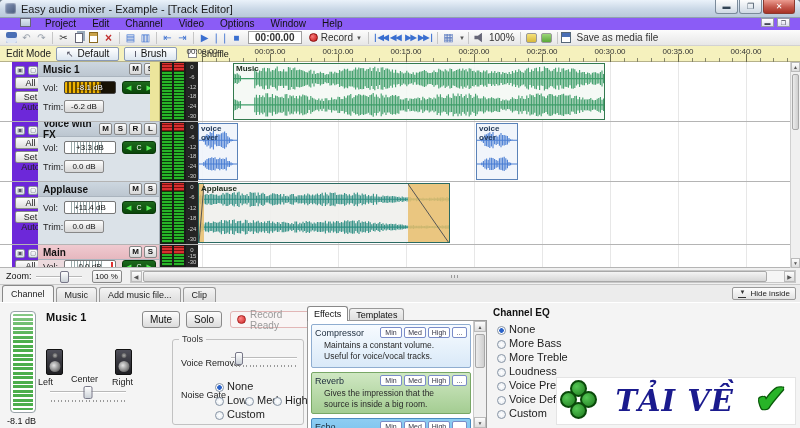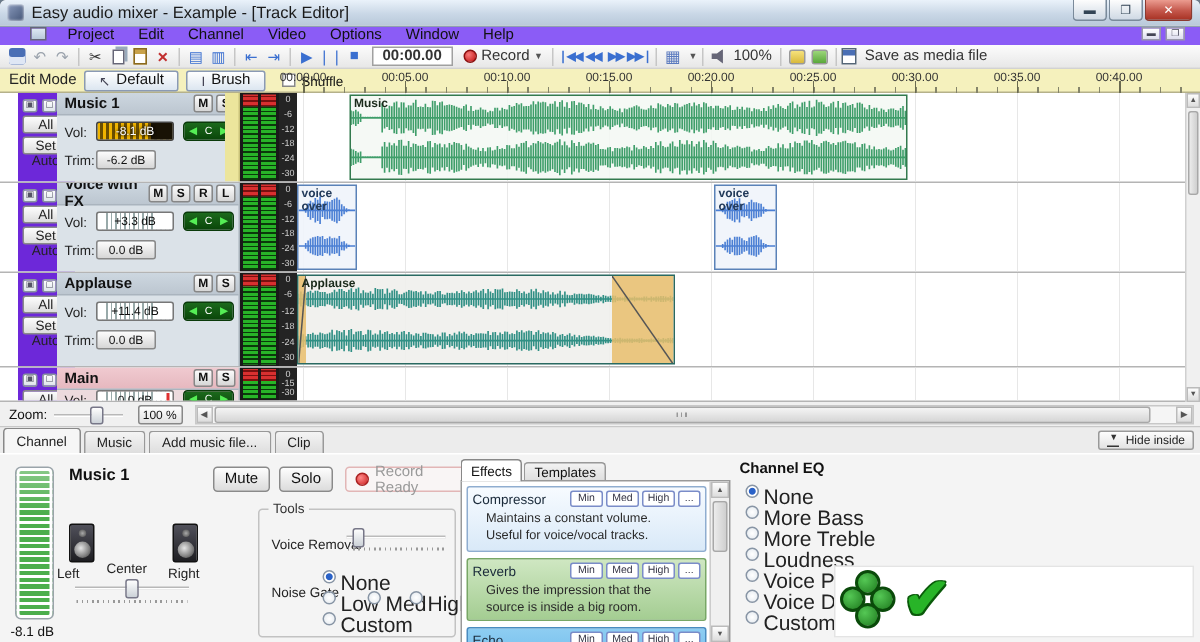--- a/index.html
+++ b/index.html
@@ -124,21 +124,21 @@
 .panslider .track{position:absolute;top:5px;left:0;right:0;height:2px;background:#b8b8b8;border-bottom:1px solid #fff}
 .panslider .thumb{position:absolute;left:50%;top:0;transform:translateX(-50%);width:9px;height:13px;background:linear-gradient(#fefefe,#ccd2d8);border:1px solid #778;border-radius:2px}
 .pticks{position:absolute;left:1px;right:1px;bottom:0;height:2px;background:repeating-linear-gradient(90deg,#999 0 1px,transparent 1px 3.5px)}
 .group{position:absolute;left:172px;top:36px;width:132px;height:86px;border:1px solid #c2c2c2;border-radius:3px}
 .group-title{position:absolute;top:-6px;left:6px;background:#f4f4f4;padding:0 3px;font-size:9px;color:#333}
 .glabel{position:absolute;font-size:9px;color:#222}
 .vrslider{position:absolute;left:58px;top:12px;width:66px;height:16px}
 .vrslider .track{position:absolute;top:5px;left:0;right:0;height:2px;background:#bbb;border-bottom:1px solid #fff}
 .vrslider .thumb{position:absolute;left:4px;top:0;width:8px;height:13px;background:linear-gradient(#fefefe,#ccd2d8);border:1px solid #778;border-radius:2px}
 .vrslider .pticks{bottom:1px}
-.radio{position:absolute;display:flex;align-items:flex-start;gap:3px;font-size:14px;color:#222;white-space:nowrap}
+.radio{position:absolute;display:flex;align-items:flex-end;gap:3px;font-size:11px;color:#222;white-space:nowrap}
 .rdo{width:9px;height:9px;border-radius:50%;border:1px solid #8895a5;background:radial-gradient(#fff,#e2e8ee);flex:none}
 .rdo.sel{background:radial-gradient(circle,#2a62c8 0 2px,#fff 2.6px)}
 
 .fxtabs{position:absolute;left:307px;top:3px;display:flex;align-items:flex-end;font-size:9px}
 .fxtab{height:13px;padding:0 6px;border:1px solid #999;border-bottom:none;border-radius:3px 3px 0 0;background:linear-gradient(#f2f2f2,#ddd);margin-right:1px;line-height:12px}
 .fxtab.active{background:#fff;height:15px;line-height:15px;border-color:#888;position:relative;z-index:2}
 .fxbox{position:absolute;left:307px;top:17px;width:180px;height:109px;background:#fff;border:1px solid #999;overflow:hidden}
 .fxcard{position:absolute;left:3px;width:160px;border:1px solid;border-radius:2px}
 .fxcard.compressor{top:3px;height:44px;background:linear-gradient(#f7fbff,#d9e9f8);border-color:#8fadd0}
 .fxcard.reverb{top:51px;height:42px;background:linear-gradient(#cfe7c2,#a4cd92);border-color:#78a766}
@@ -646,17 +646,18 @@
         <span>Custom</span>
       </span>
 
     <div id="watermark">
       <span class="clover">
         <span class="petal n"></span>
           <span class="petal w"></span>
           <span class="petal e"></span>
           <span class="petal s"></span>
       </span>
+      <span class="wm-text">TẢI VỀ</span>
       <span class="wm-check">✔</span>
     </div>
   </div>
 
 </div>
 
 </body></html>

